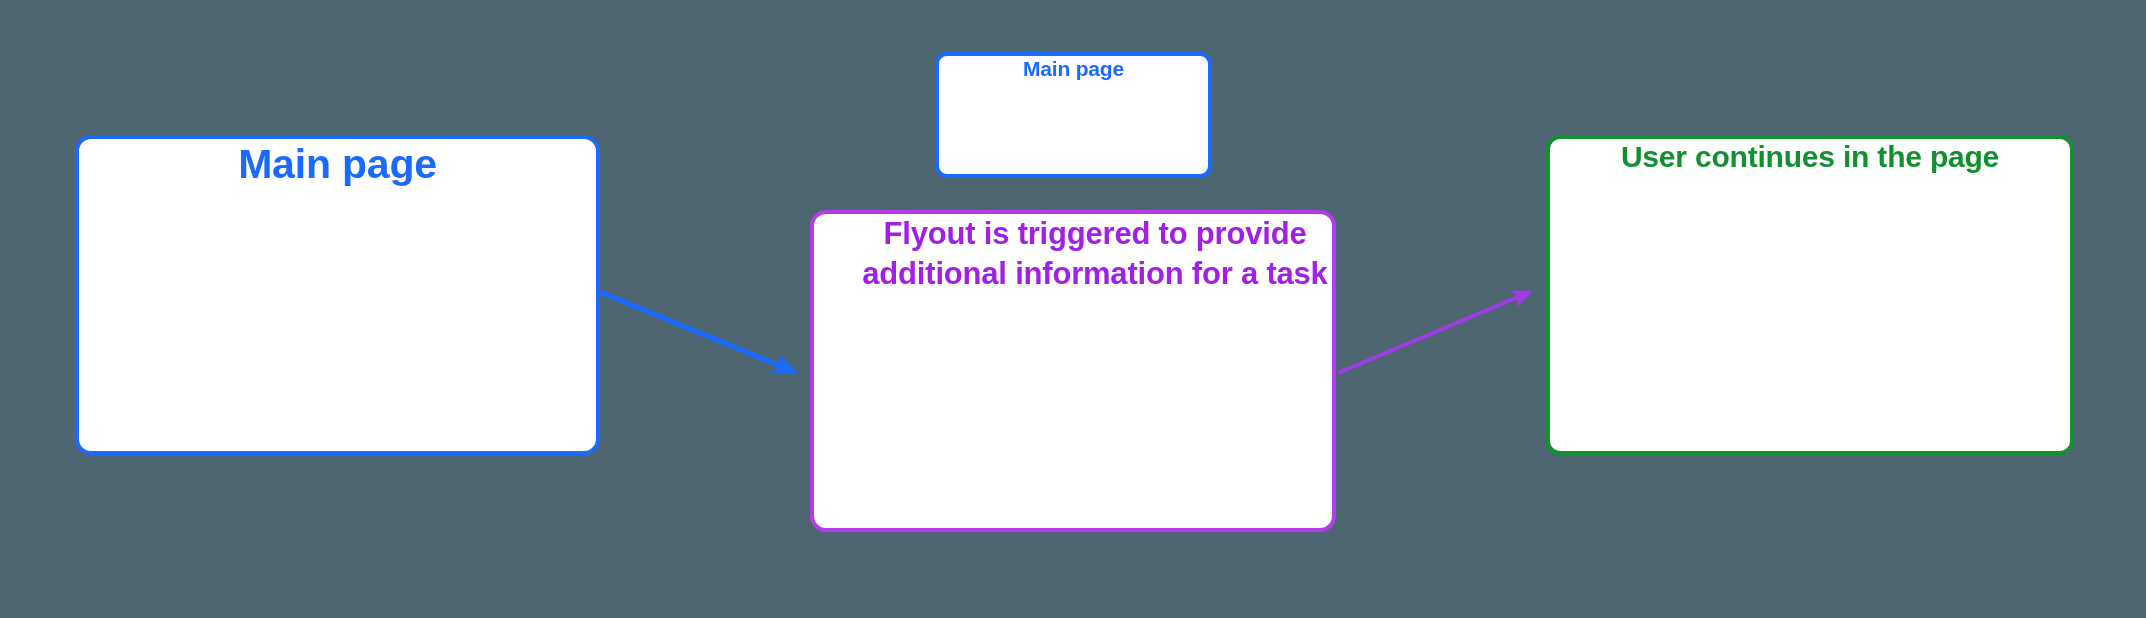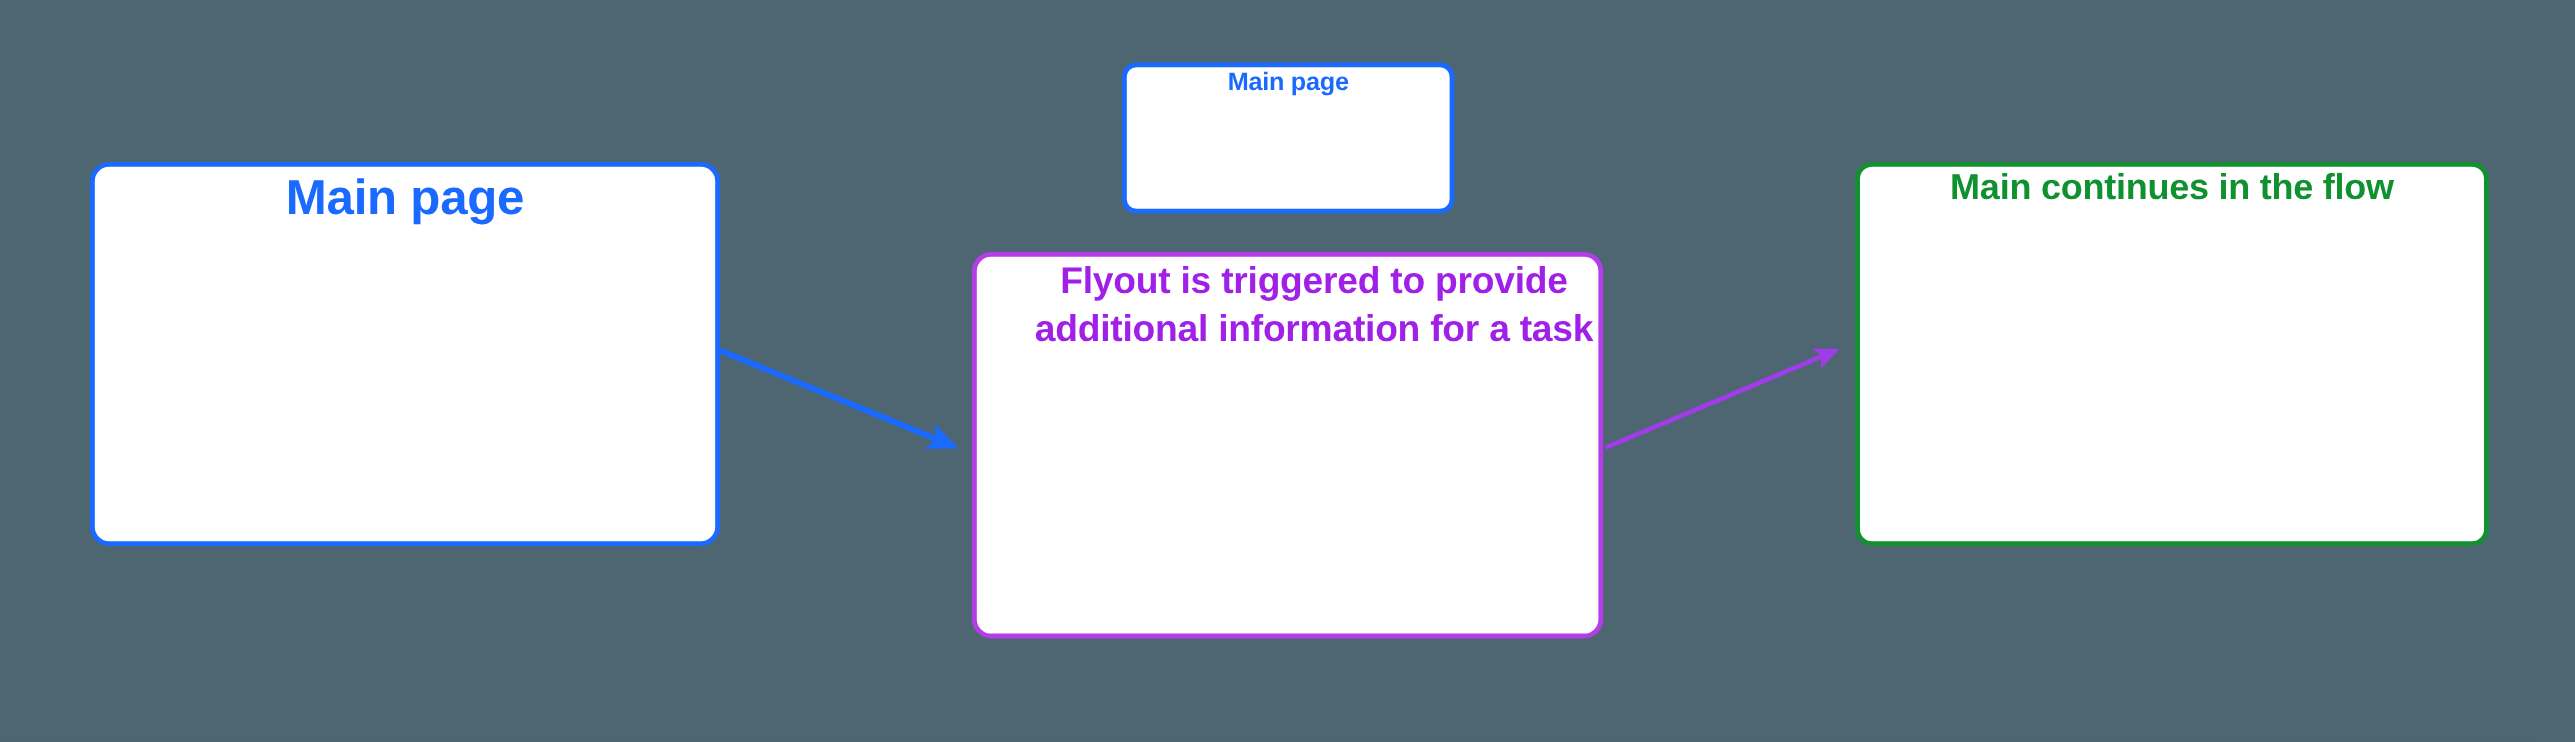--- a/index.html
+++ b/index.html
@@ -134,16 +134,16 @@
 
   <div class="node" id="node-main-page-top">
     <div class="node-label">Main page</div>
   </div>
 
   <div class="node" id="node-flyout">
     <div class="node-label">Flyout is triggered to provide additional information for a task</div>
   </div>
 
   <div class="node" id="node-user-flow">
-    <div class="node-label">Main continues in the flow</div>
+    <div class="node-label">User continues in the page</div>
   </div>
 
 </div>
 
 </body></html>

